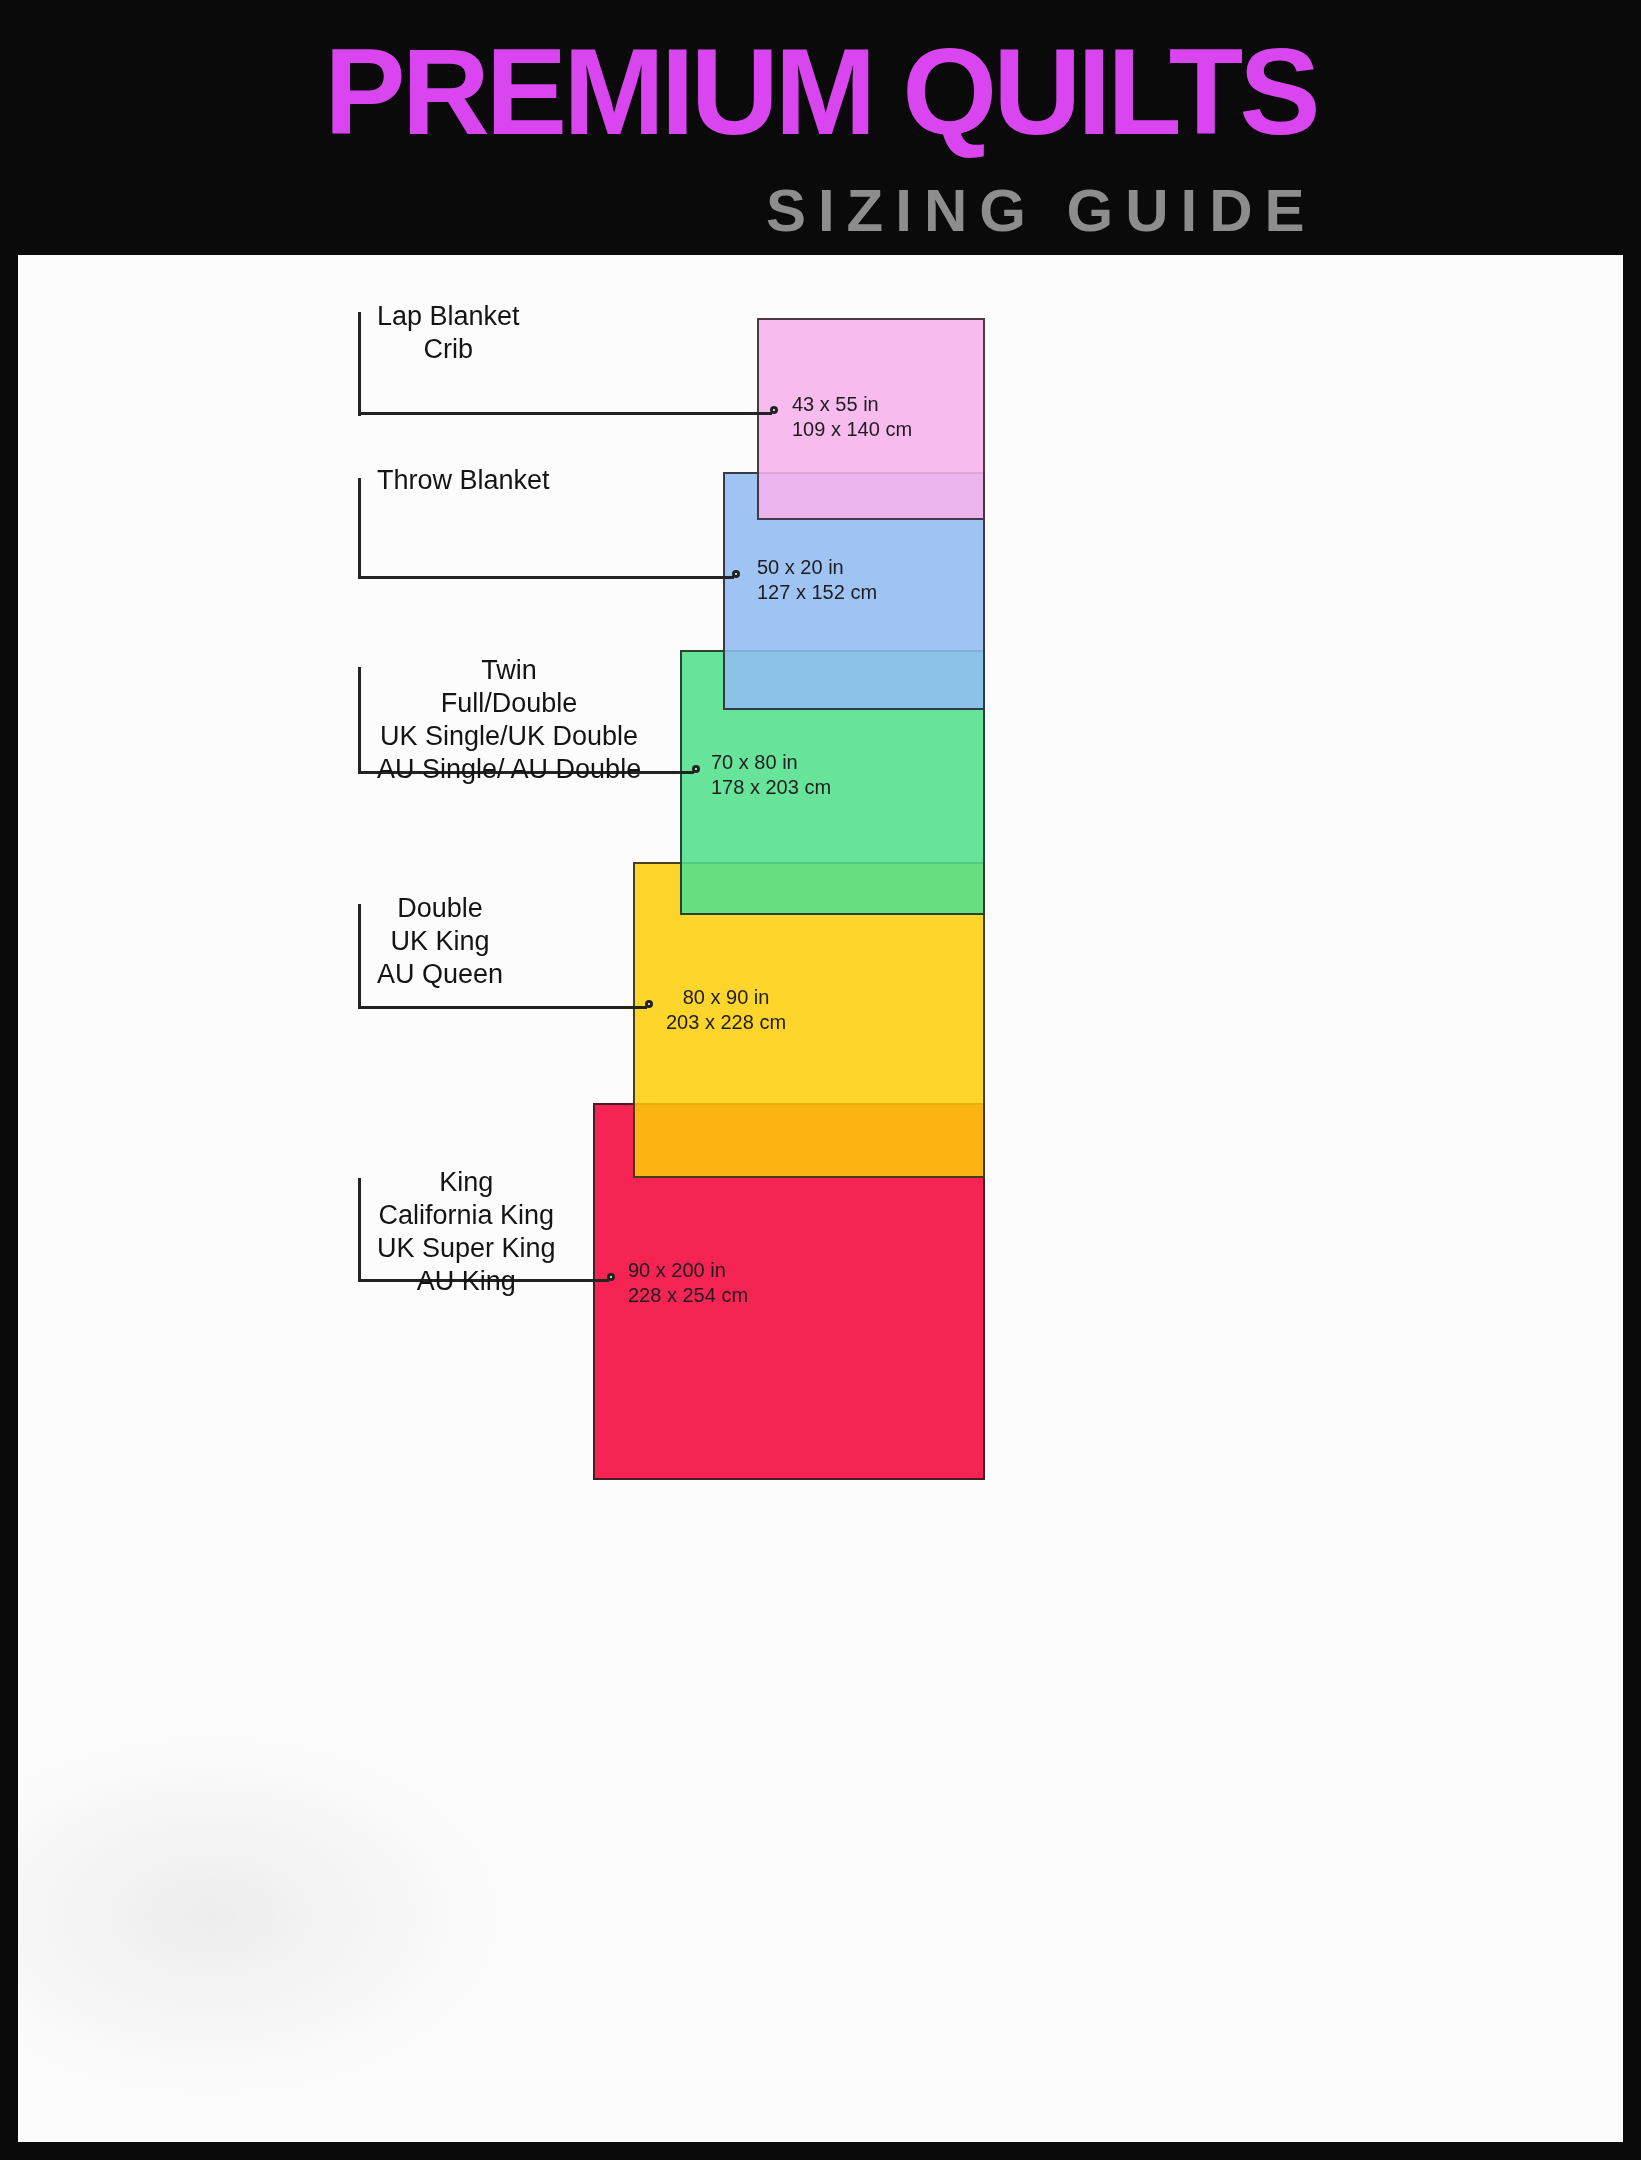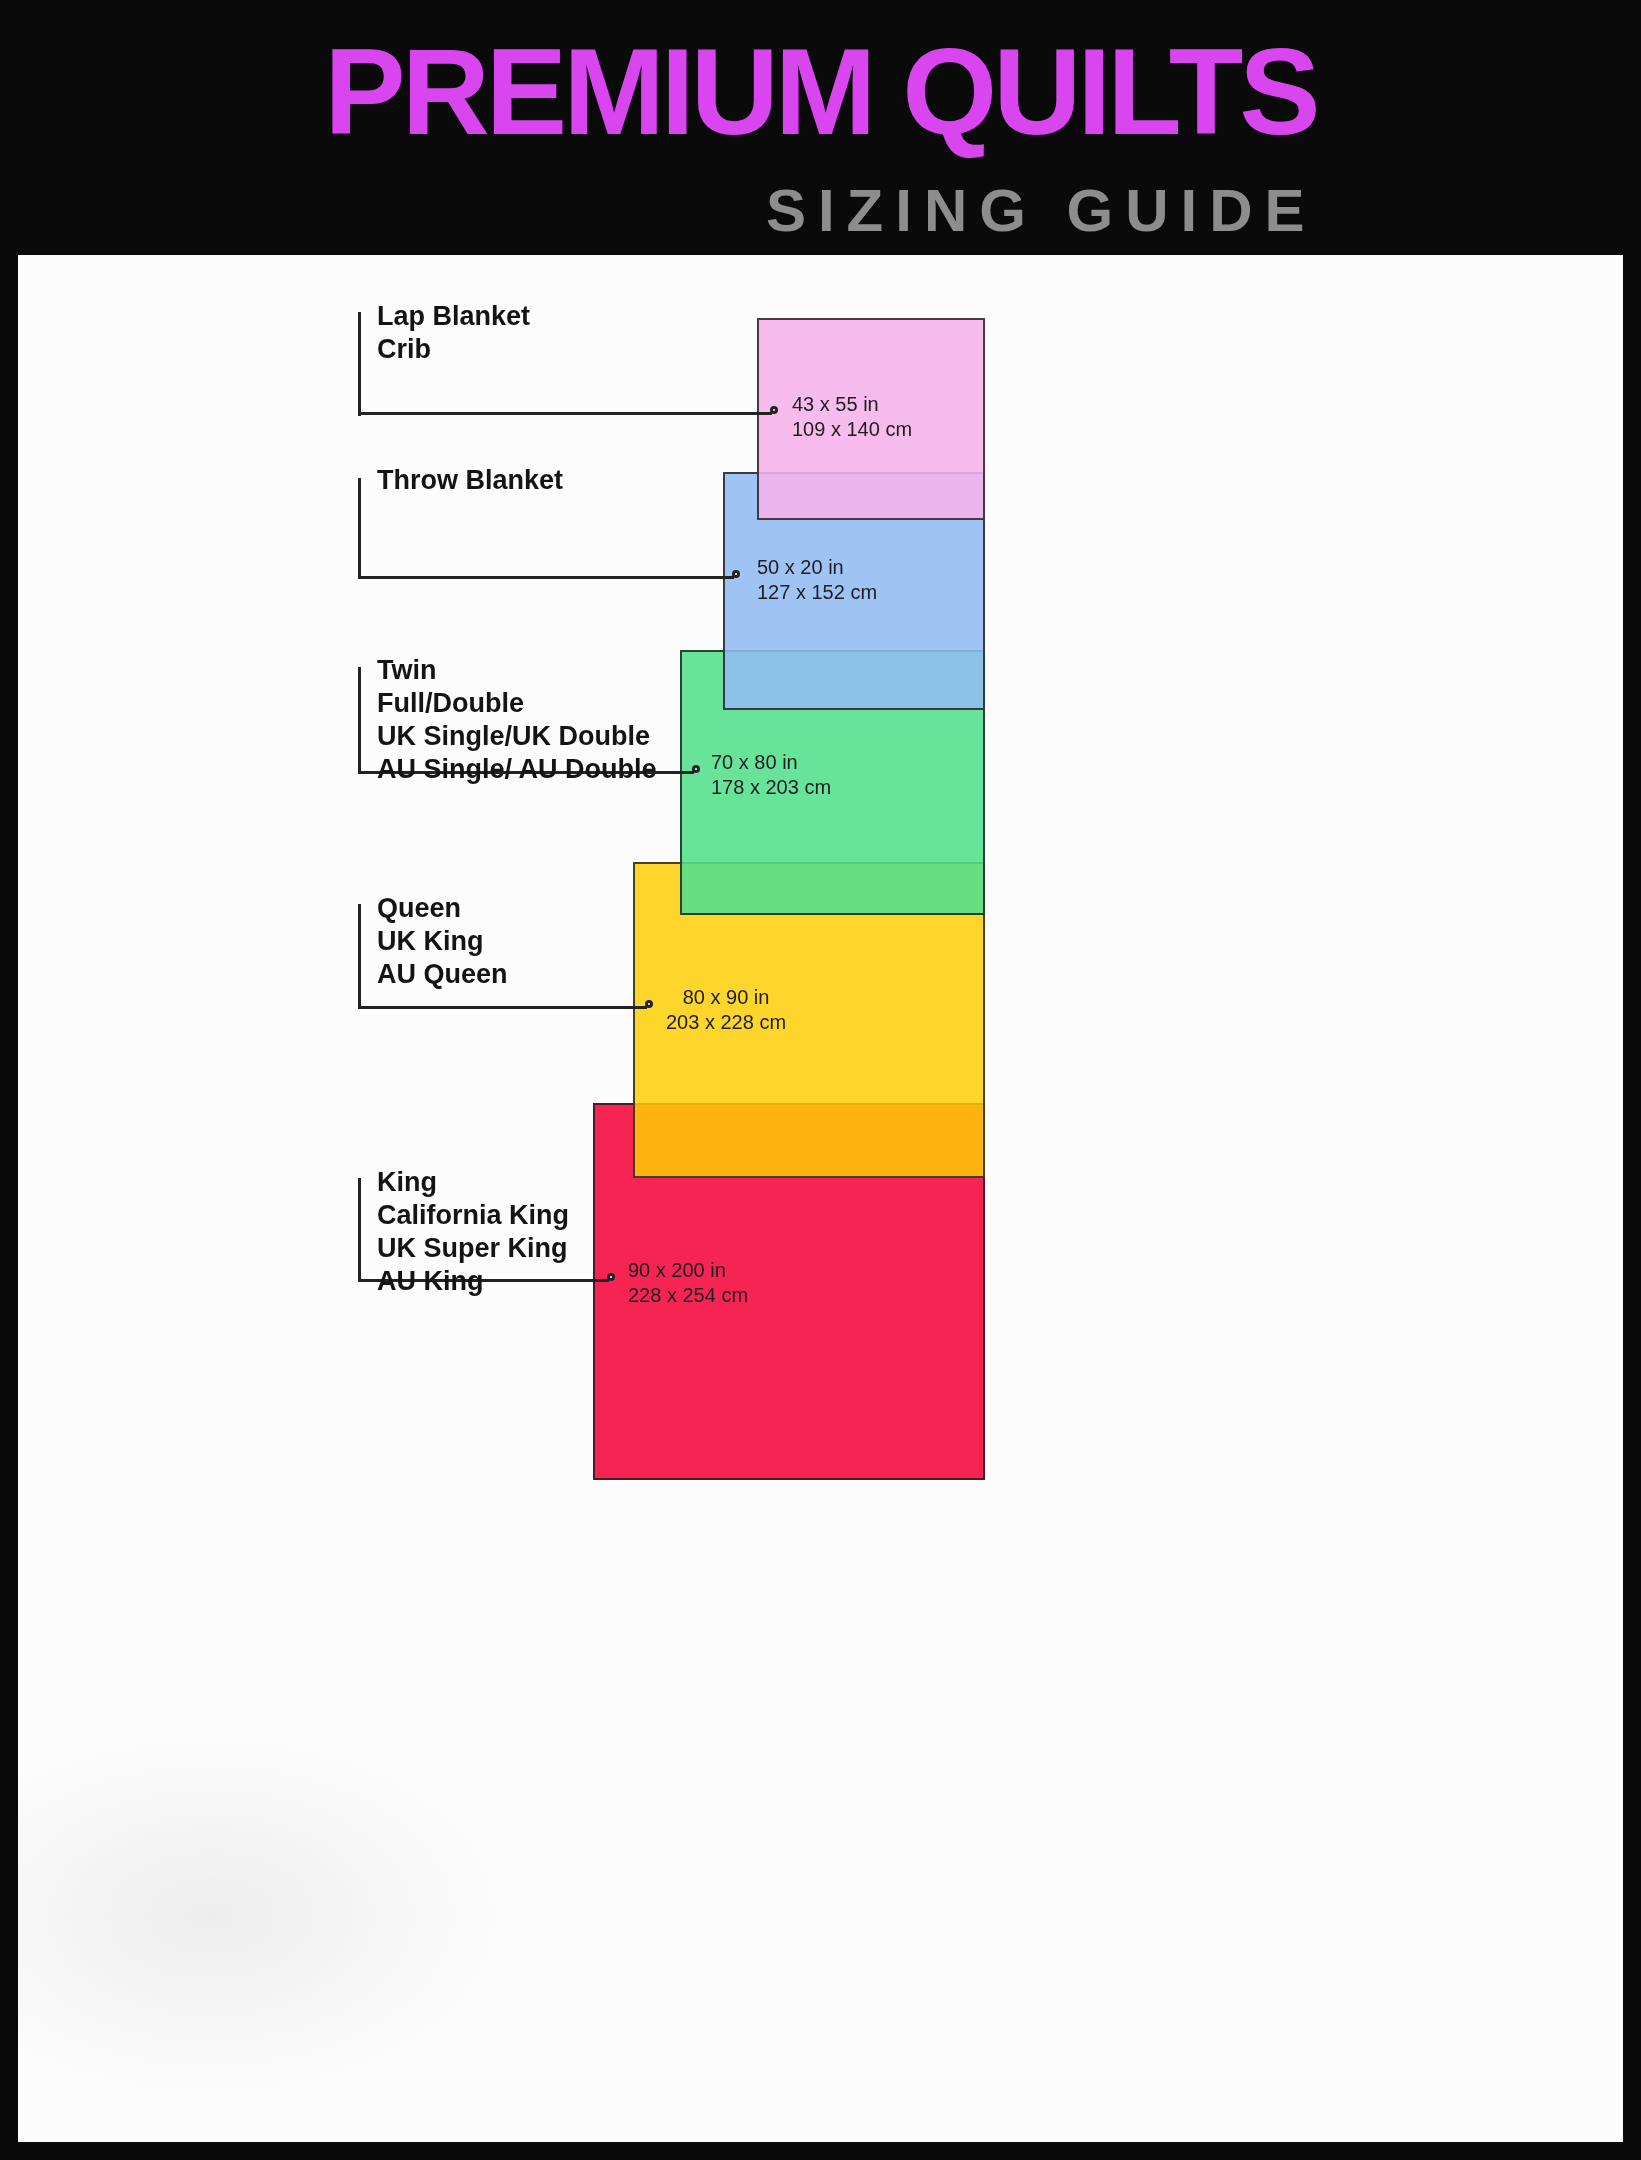--- a/index.html
+++ b/index.html
@@ -91,24 +91,25 @@
 
   .vline-5 { left: 358px; top: 1178px; height: 104px; }
   .hline-5 { left: 358px; top: 1279px; width: 251px; }
   .dot-5   { left: 607px; top: 1273px; }
 
   
   .labels {
     position: absolute;
     z-index: 12;
     font-size: 27px;
-    font-weight: 700;
+    font-weight: 400;
     color: #141414;
     line-height: 1.22;
     white-space: nowrap;
+    text-align: center;
   }
   .labels-1 { left: 377px; top: 300px; }
   .labels-2 { left: 377px; top: 464px; }
   .labels-3 { left: 377px; top: 654px; }
   .labels-4 { left: 377px; top: 892px; }
   .labels-5 { left: 377px; top: 1166px; }
 
   
   .dims {
     position: absolute;
@@ -177,21 +178,21 @@
   </div>
   <div class="dims dims-3">
     <div class="dim-in">70 x 80 in</div>
     <div class="dim-cm">178 x 203 cm</div>
   </div>
 
   <div class="vline vline-4"></div>
   <div class="hline hline-4"></div>
   <div class="dot dot-4"></div>
   <div class="labels labels-4">
-    <div class="label-line">Queen</div>
+    <div class="label-line">Double</div>
     <div class="label-line">UK King</div>
     <div class="label-line">AU Queen</div>
   </div>
   <div class="dims dims-4">
     <div class="dim-in">80 x 90 in</div>
     <div class="dim-cm">203 x 228 cm</div>
   </div>
 
   <div class="vline vline-5"></div>
   <div class="hline hline-5"></div>

